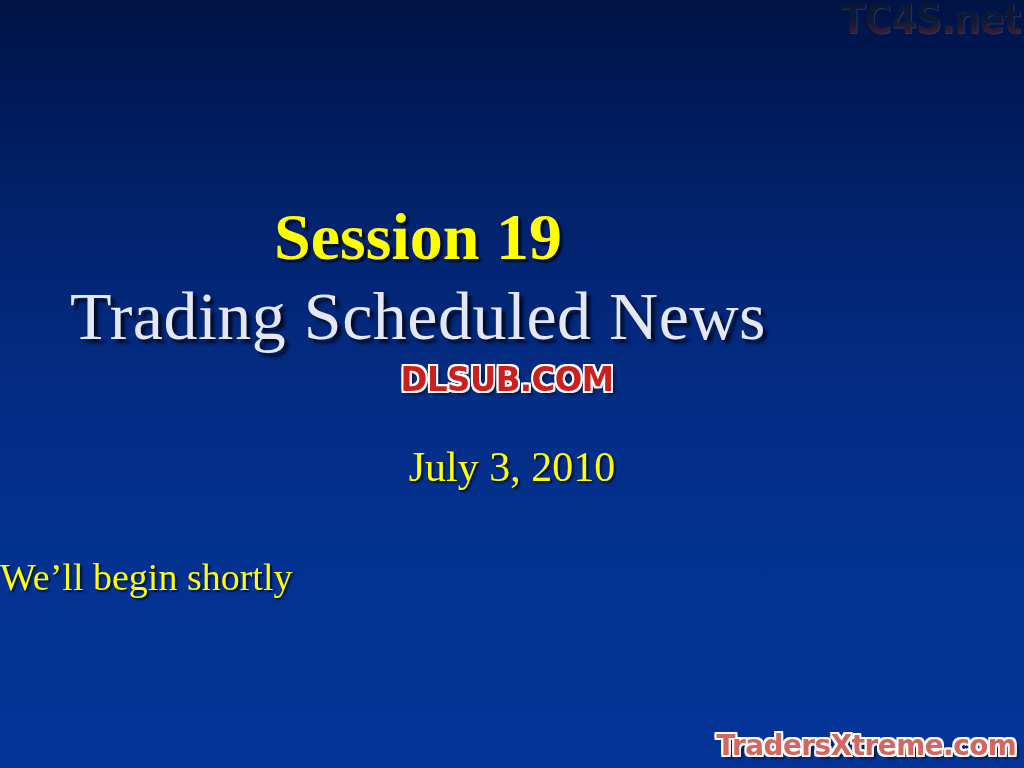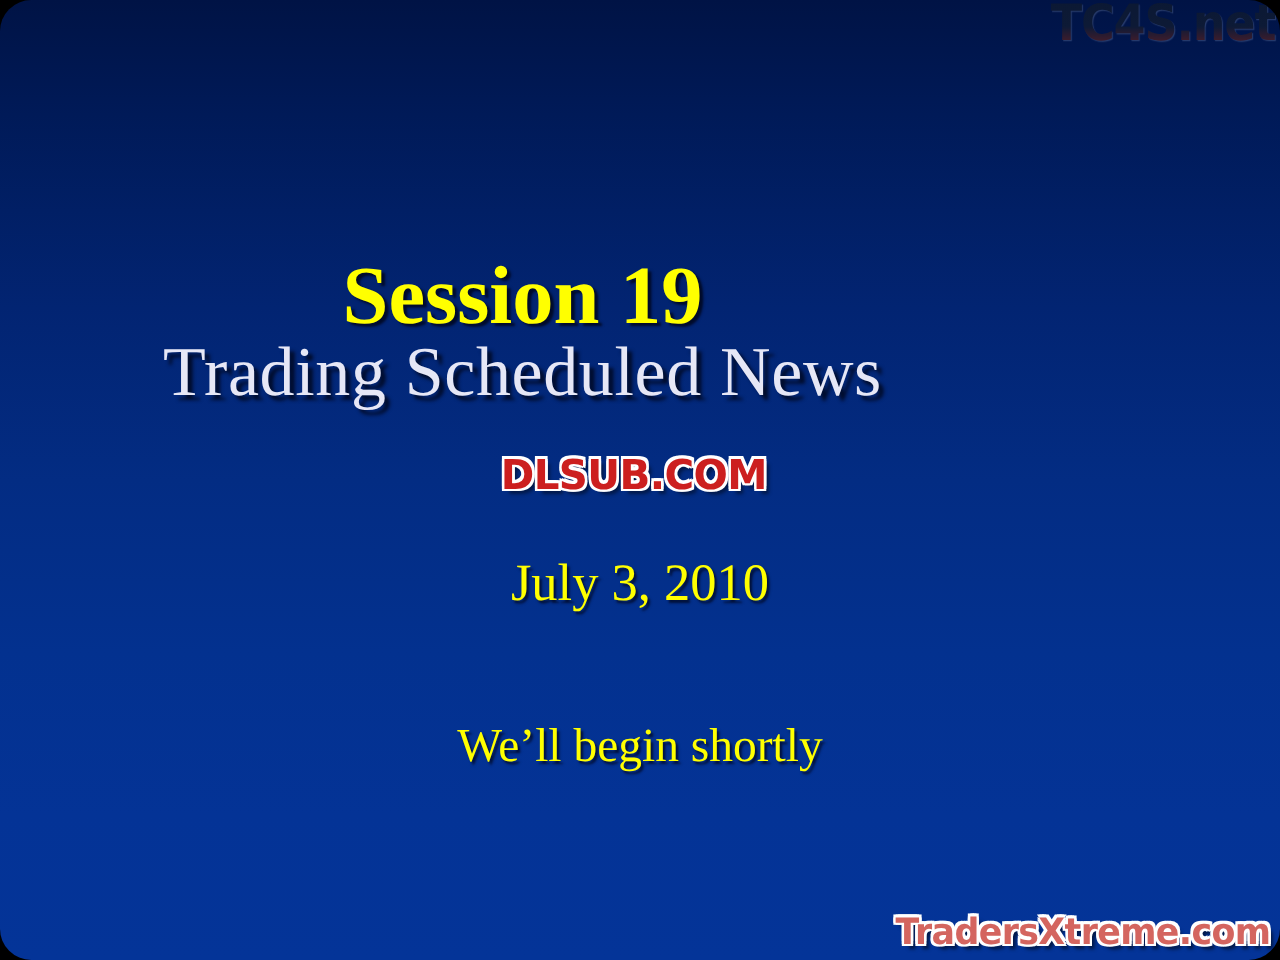--- a/index.html
+++ b/index.html
@@ -15,21 +15,20 @@
     overflow: hidden;
     background: linear-gradient(to bottom,
         #001345 0%,
         #001a58 12%,
         #022472 32%,
         #032c83 50%,
         #03318f 68%,
         #043396 85%,
         #043498 100%);
     font-family: "Liberation Serif", "DejaVu Serif", serif;
-    border-radius: 25px;
     -webkit-font-smoothing: antialiased;
   }
 
   
   #tc4s-watermark {
     position: absolute;
     top: -4px;
     right: 4px;
     font-family: "DejaVu Sans", "Liberation Sans", sans-serif;
     font-weight: bold;
@@ -60,22 +59,22 @@
   #session-title {
     font-size: 66px;
     font-weight: bold;
     color: #ffff00;
     line-height: 1.0;
     text-shadow: 3px 3px 2px rgba(0, 6, 28, 0.85);
     white-space: nowrap;
   }
 
   #subtitle-line {
-    margin-top: 0;
-    font-size: 56px;
+    margin-top: 12px;
+    font-size: 68px;
     font-weight: normal;
     color: #e6e7f6;
     line-height: 1.0;
     letter-spacing: 0.5px;
     text-shadow: 4px 4px 3px rgba(0, 5, 24, 0.80);
     white-space: nowrap;
   }
 
   
   #dlsub-watermark {
@@ -112,23 +111,22 @@
     font-size: 42px;
     color: #ffff00;
     text-shadow: 2px 2px 2px rgba(0, 6, 28, 0.75);
     white-space: nowrap;
   }
 
   
   #standby-line {
     position: absolute;
     left: 0;
-    top: 575px;
+    top: 555px;
     width: 1024px;
-    text-align: center;
     font-size: 38px;
     color: #ffff00;
     text-shadow: 2px 2px 2px rgba(0, 6, 28, 0.75);
     white-space: nowrap;
   }
 
   
   #brand-logo {
     position: absolute;
     right: 8px;

